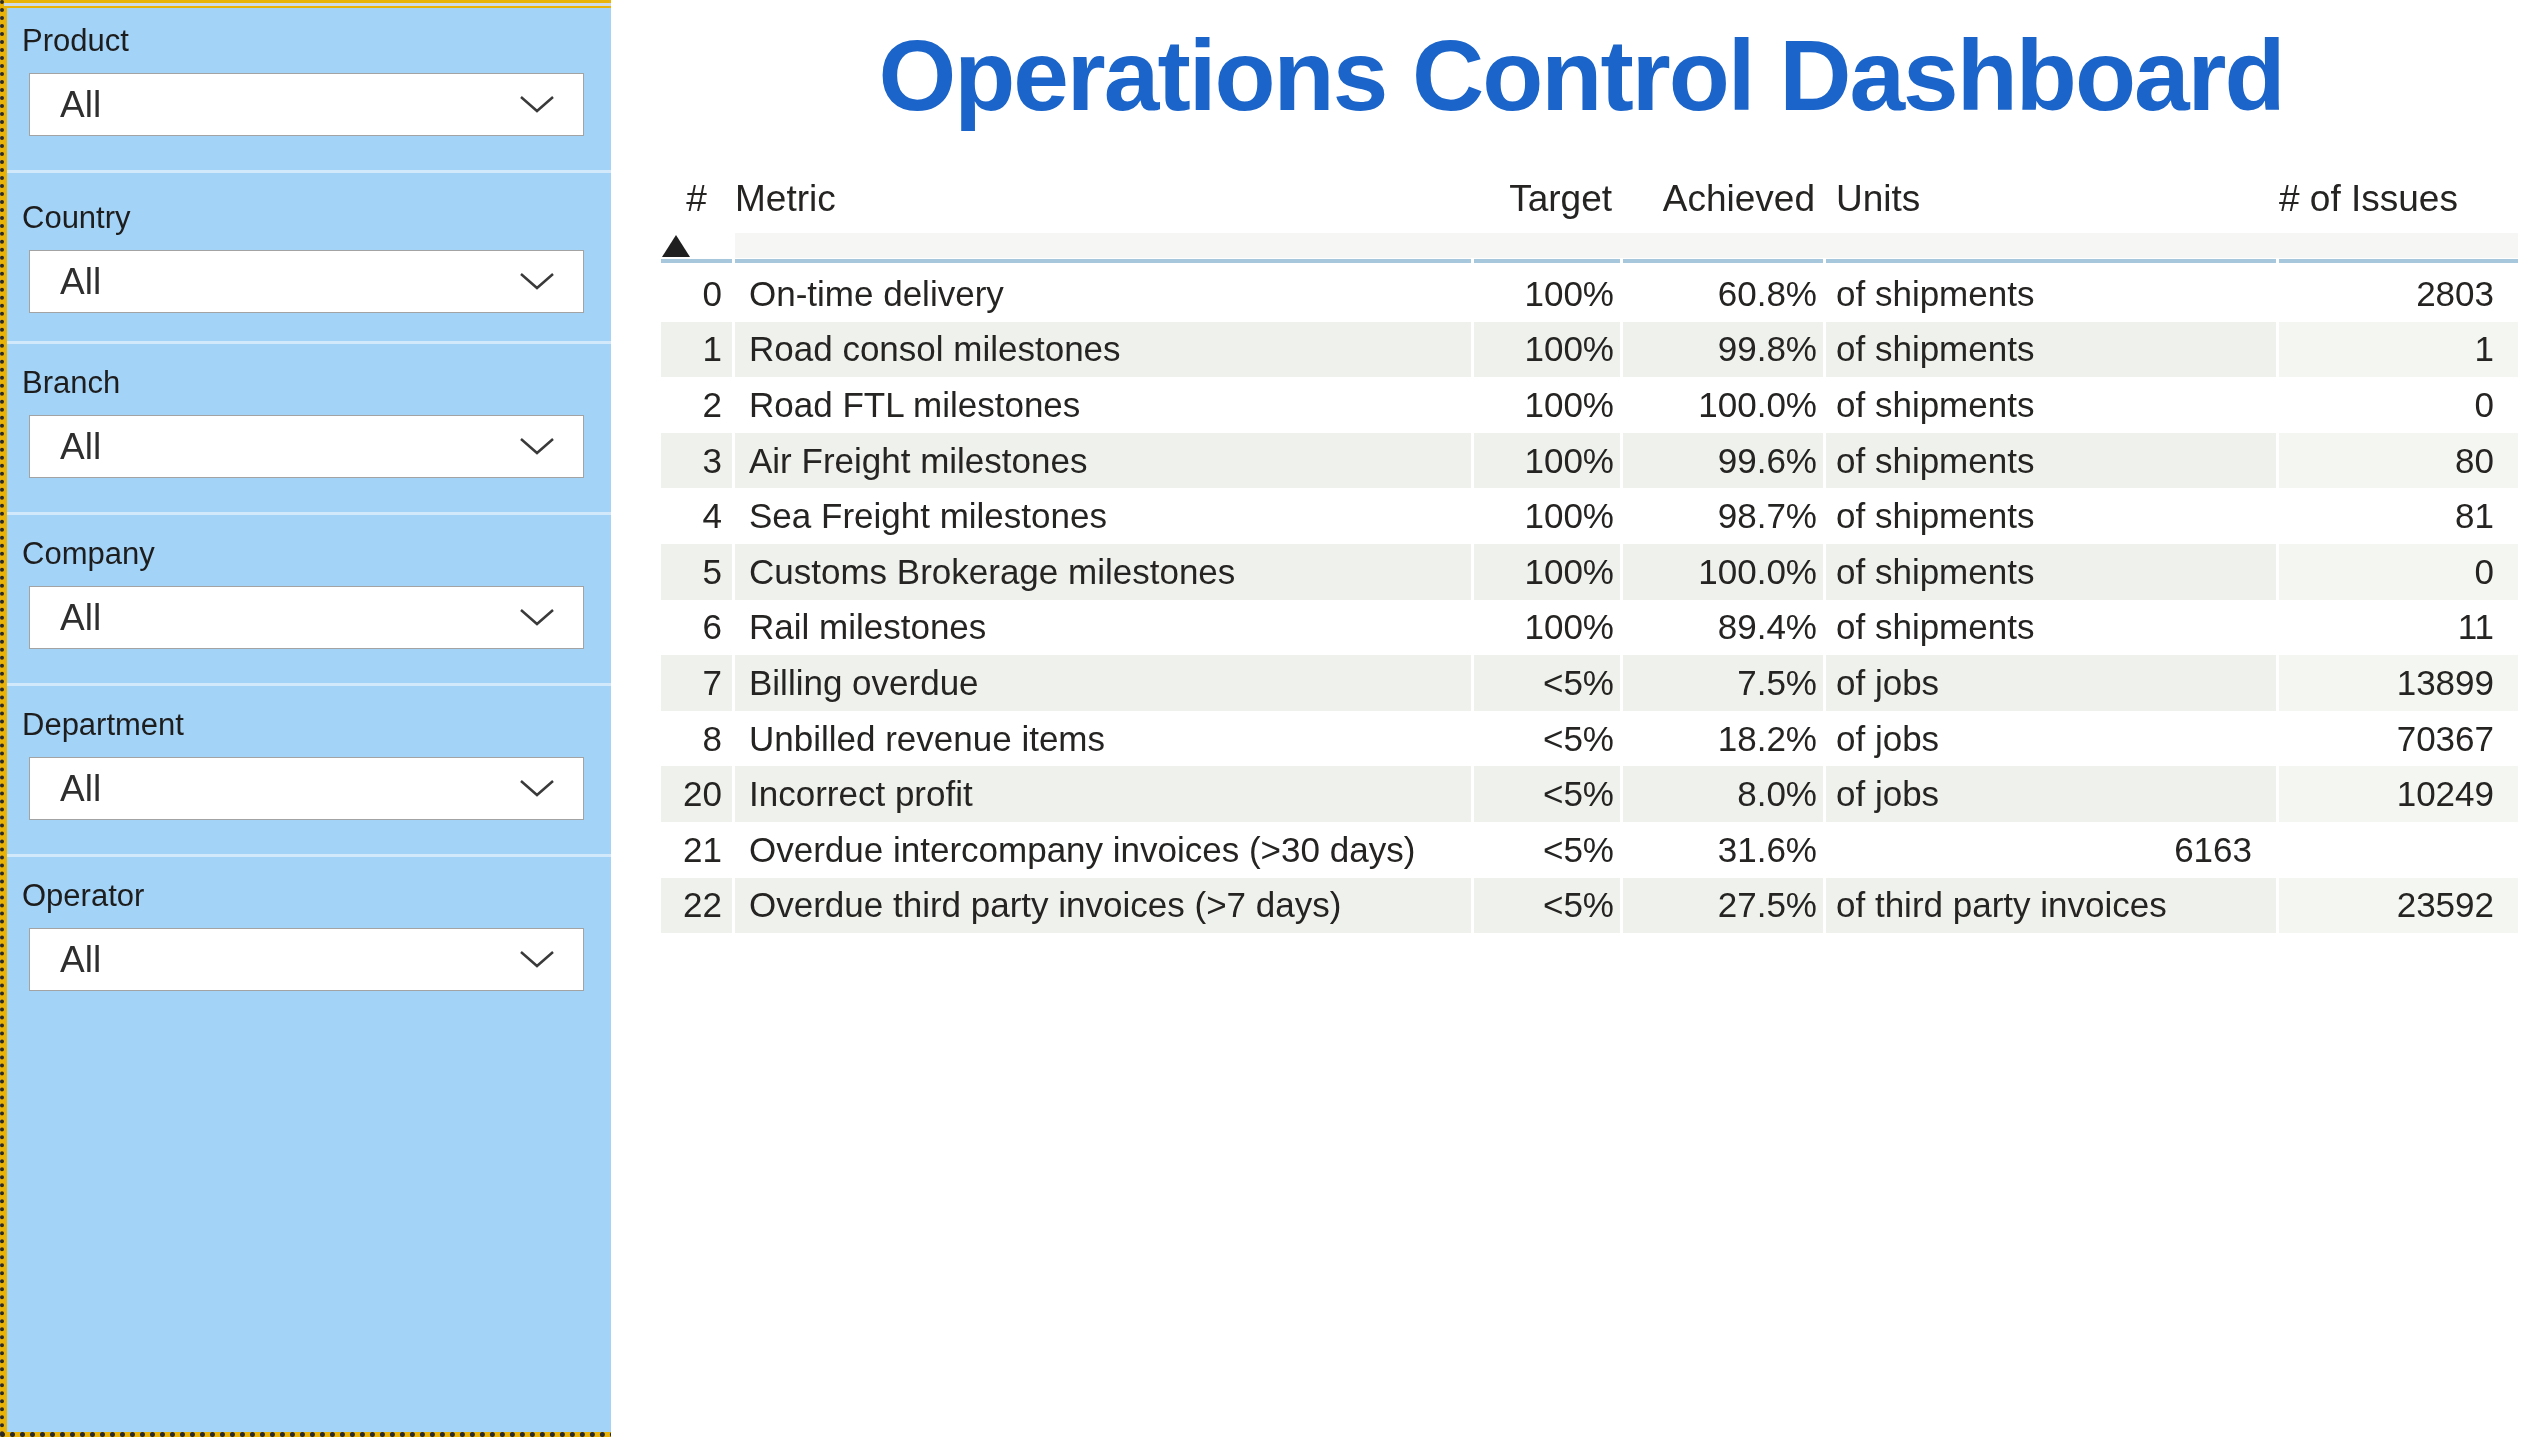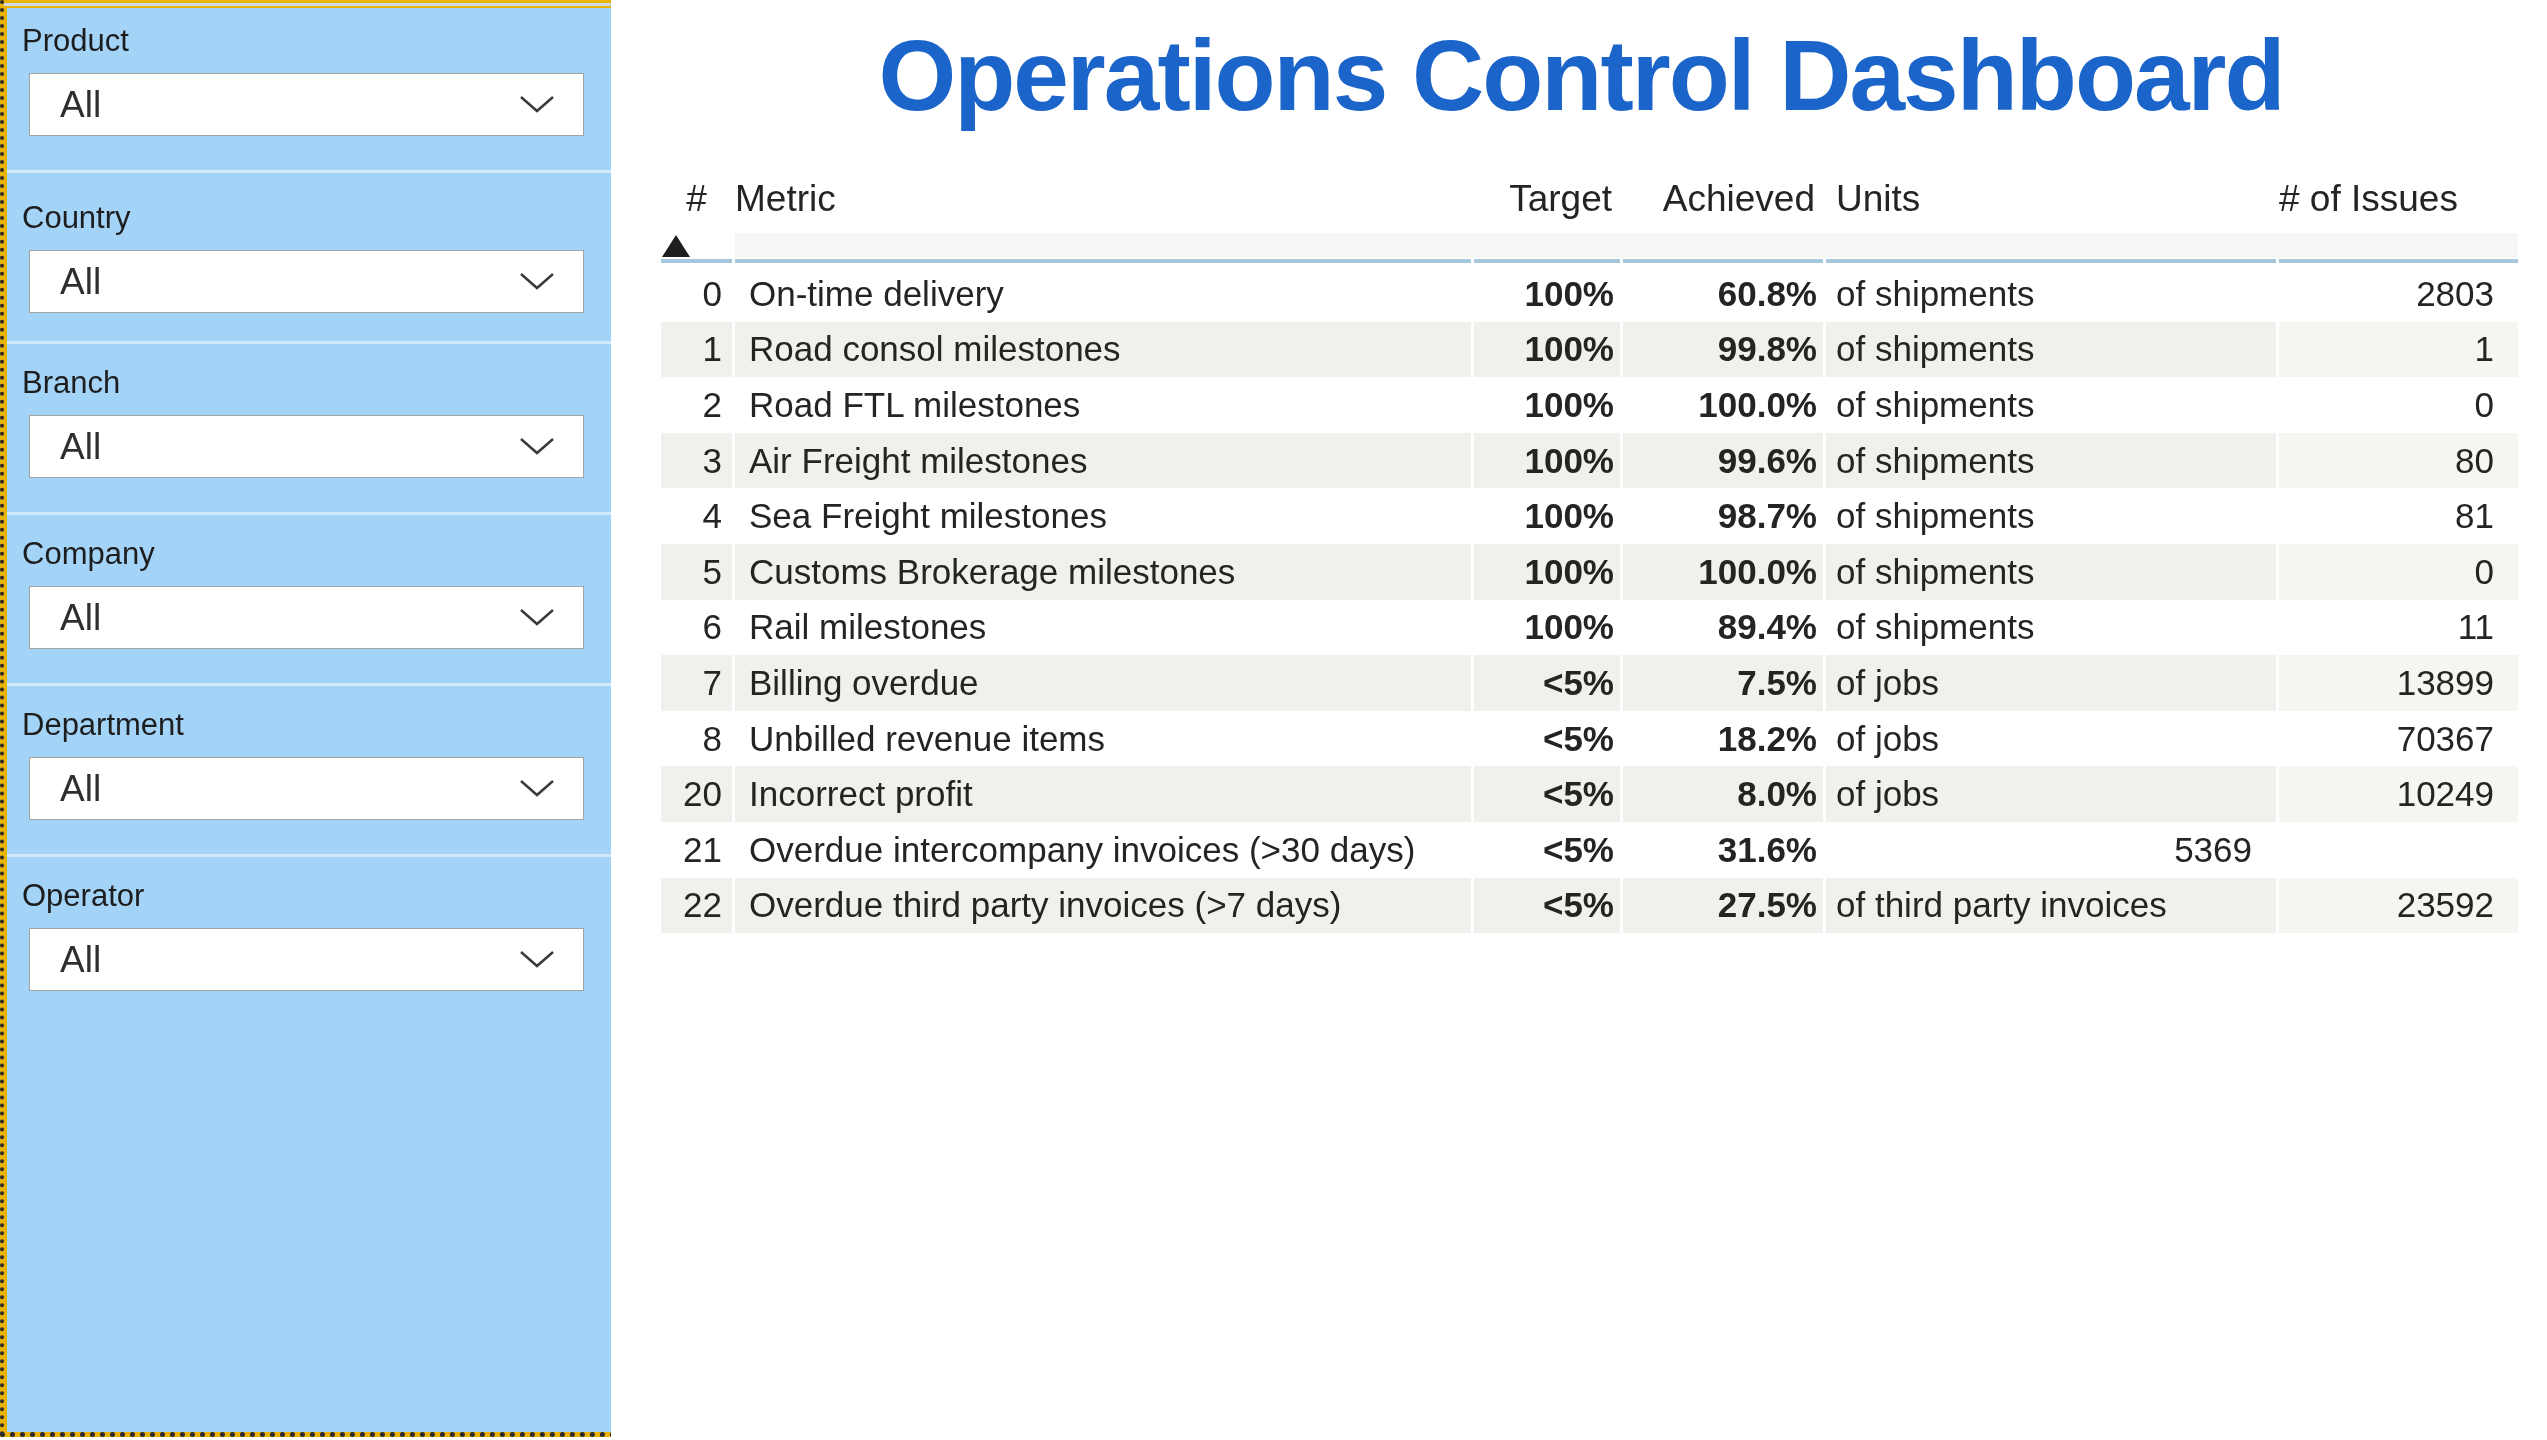--- a/index.html
+++ b/index.html
@@ -44,21 +44,21 @@
               border-left:14px solid transparent; border-right:14px solid transparent;
               border-bottom:22px solid #1f1f1f; }
   #divider { position:absolute; left:0; top:94px; width:1857px; height:4px; background:#a6c7dc; }
   .div-gap { position:absolute; top:94px; width:3px; height:4px; background:#ffffff; }
 
   #tbl-rows { position:absolute; left:0; top:101px; width:1857px; }
   .t-row { height:55.6px; align-items:center; cursor:default; }
   .td { font-size:35px; color:#252423; height:100%; display:flex; align-items:center; background:#ffffff; }
   .td.c0 { justify-content:flex-end; padding-right:10px; }
   .td.c1 { padding-left:14px; }
-  .td.c2, .td.c3 { justify-content:flex-end; padding-right:6px;font-weight:bold; }
+  .td.c2, .td.c3 { justify-content:flex-end; padding-right:6px; }
   .td.c4 { padding-left:10px; }
   .td.c5 { justify-content:flex-end; padding-right:24px; }
   .t-row.stripe .td { background:#eef1ec; }
   .t-row.stripe .td.c5 { background:#f4f7f1; }
 </style>
 </head>
 <body>
 
 <div id="page">
   <div id="top-line"></div>
@@ -227,21 +227,21 @@
             <div class="td c2">&lt;5%</div>
             <div class="td c3">8.0%</div>
             <div class="td c4">of jobs</div>
             <div class="td c5">10249</div>
           </div>
           <div class="t-grid t-row">
             <div class="td c0">21</div>
             <div class="td c1">Overdue intercompany invoices (&gt;30 days)</div>
             <div class="td c2">&lt;5%</div>
             <div class="td c3">31.6%</div>
-            <div class="td c5">5369</div>
+            <div class="td c5">6163</div>
           </div>
           <div class="t-grid t-row stripe">
             <div class="td c0">22</div>
             <div class="td c1">Overdue third party invoices (&gt;7 days)</div>
             <div class="td c2">&lt;5%</div>
             <div class="td c3">27.5%</div>
             <div class="td c4">of third party invoices</div>
             <div class="td c5">23592</div>
           </div>
         </div>

